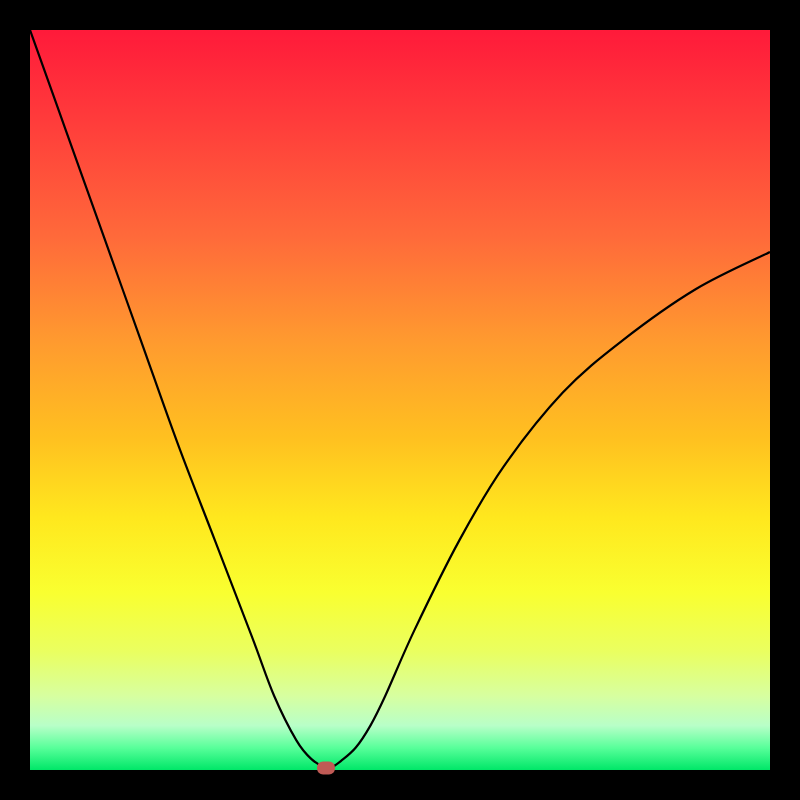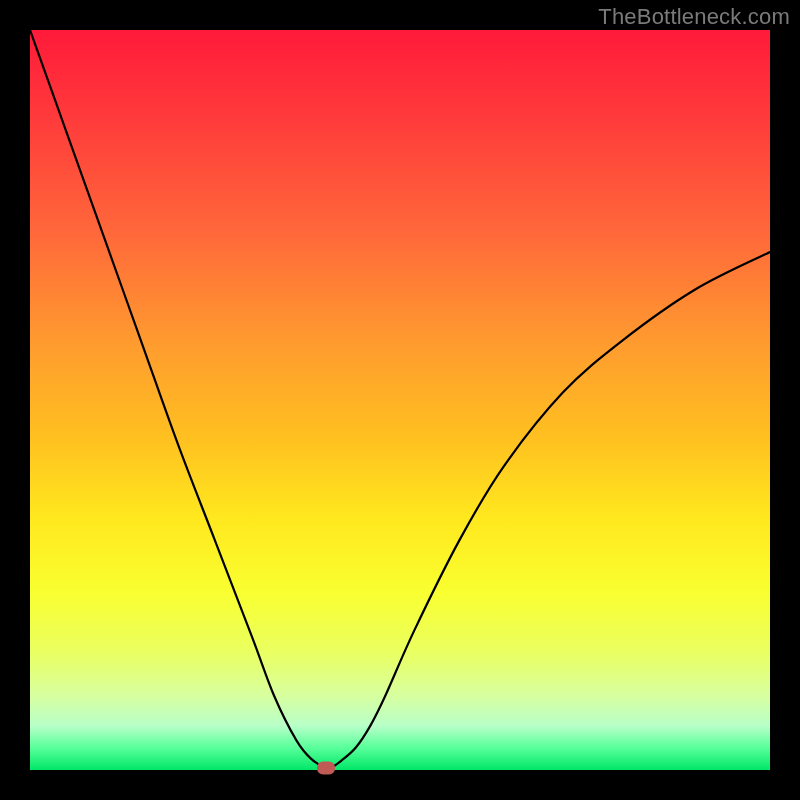--- a/index.html
+++ b/index.html
@@ -55,20 +55,19 @@
     height: 13px;
     border-radius: 6px;
     background: #c05a55;
     transform: translate(-50%, -50%);
   }
 </style>
 </head>
 <body>
 
 <div class="frame">
-  <div class="watermark">TheBottleneck.com</div>
   <div class="plot-area">
     <svg class="curve-svg" viewBox="0 0 740 740" preserveAspectRatio="none">
       <path id="curve-path" class="curve-path" d="M 0.00 0.00 C 6.17 17.27, 24.67 69.07, 37.00 103.60 C 49.33 138.13, 61.67 172.67, 74.00 207.20 C 86.33 241.73, 98.67 276.27, 111.00 310.80 C 123.33 345.33, 135.67 381.10, 148.00 414.40 C 160.33 447.70, 172.67 478.53, 185.00 510.60 C 197.33 542.67, 212.13 580.90, 222.00 606.80 C 231.87 632.70, 236.80 648.73, 244.20 666.00 C 251.60 683.27, 260.23 699.92, 266.40 710.40 C 272.57 720.88, 276.27 724.34, 281.20 728.90 C 286.13 733.46, 292.30 736.55, 296.00 737.78 C 299.70 739.01, 300.93 737.41, 303.40 736.30 C 305.87 735.19, 307.10 734.20, 310.80 731.12 C 314.50 728.04, 320.67 723.72, 325.60 717.80 C 330.53 711.88, 335.47 704.23, 340.40 695.60 C 345.33 686.97, 347.80 682.03, 355.20 666.00 C 362.60 649.97, 372.47 625.30, 384.80 599.40 C 397.13 573.50, 414.40 537.73, 429.20 510.60 C 444.00 483.47, 456.33 461.27, 473.60 436.60 C 490.87 411.93, 513.07 383.57, 532.80 362.60 C 552.53 341.63, 569.80 328.07, 592.00 310.80 C 614.20 293.53, 641.33 273.80, 666.00 259.00 C 690.67 244.20, 727.67 228.17, 740.00 222.00"></path>
     </svg>
     <div id="minmarker" class="marker" style="left: 296px; top: 737.78px;"></div>
   </div>
 </div>
 
 </body></html>

